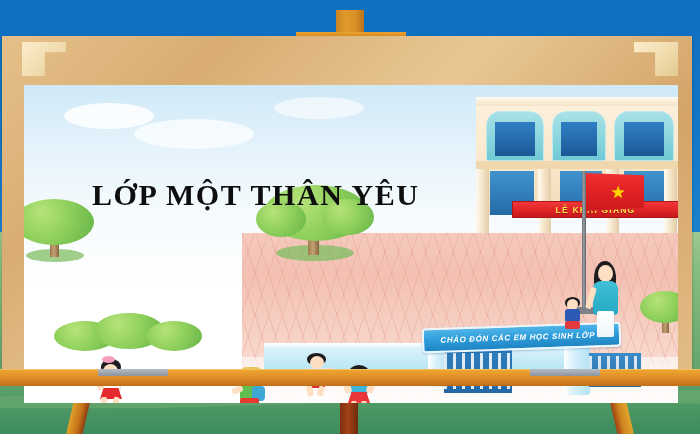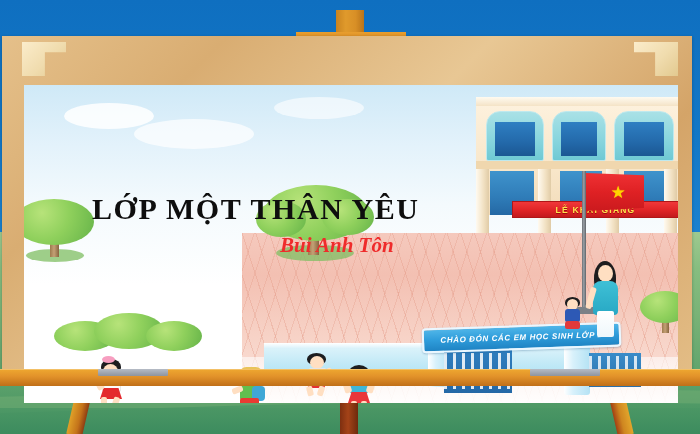--- a/index.html
+++ b/index.html
@@ -141,21 +141,21 @@
   .hair{position:absolute;border-radius:50% 50% 45% 45%;background:#1d1d1f;}
   .torso{position:absolute;border-radius:3px 3px 2px 2px;}
   .skirt{position:absolute;clip-path:polygon(16% 0,84% 0,100% 100%,0 100%);}
   .limb{position:absolute;background:#ffdfc2;border-radius:2px;}
   .bag{position:absolute;border-radius:4px;}
 
   
   .t-sub{position:absolute;left:24px;top:55px;color:#00009c;
         font-family:"Liberation Serif",serif;font-weight:bold;font-size:22px;
         letter-spacing:.3px;white-space:nowrap;}
-  .t-title{position:absolute;left:68px;top:107px;color:#0e0e0e;
+  .t-title{position:absolute;left:68px;top:93px;color:#0e0e0e;
         font-family:"Liberation Serif",serif;font-weight:bold;font-size:30px;
         letter-spacing:1.6px;white-space:nowrap;}
   .t-author{position:absolute;left:256px;top:148px;color:#ef2b2b;
         font-family:"Liberation Serif",serif;font-weight:bold;font-style:italic;
         font-size:21px;white-space:nowrap;}
 
   
   .clip{position:absolute;width:44px;height:34px;
         background:linear-gradient(135deg,#fbeccb 0%,#f0dcae 55%,#e2c98f 100%);
         box-shadow:0 1px 2px rgba(0,0,0,.2);}
@@ -317,21 +317,20 @@
         <div class="head" style="left:8px;top:4px;width:13px;height:12px;"></div>
         <div class="torso" style="left:6px;top:16px;width:18px;height:13px;background:#3fb6d8;border-radius:3px;"></div>
         <div class="skirt" style="left:4px;top:27px;width:22px;height:11px;background:#e8363a;"></div>
         <div class="limb" style="left:0px;top:18px;width:7px;height:10px;transform:rotate(-18deg);"></div>
         <div class="limb" style="left:23px;top:18px;width:7px;height:10px;transform:rotate(18deg);"></div>
         <div class="limb" style="left:7px;top:36px;width:6px;height:9px;"></div>
         <div class="limb" style="left:17px;top:36px;width:6px;height:9px;"></div>
       </div>
 
       <div class="t-title">LỚP MỘT THÂN YÊU</div>
-      <div class="t-author">Bùi Anh Tôn</div>
 
     </div>
   </div>
 
   <div class="clip tl"></div>
   <div class="clip tr"></div>
 
   <div class="easel-tray"></div>
   <div class="tray-clip l"></div>
   <div class="tray-clip r"></div>

